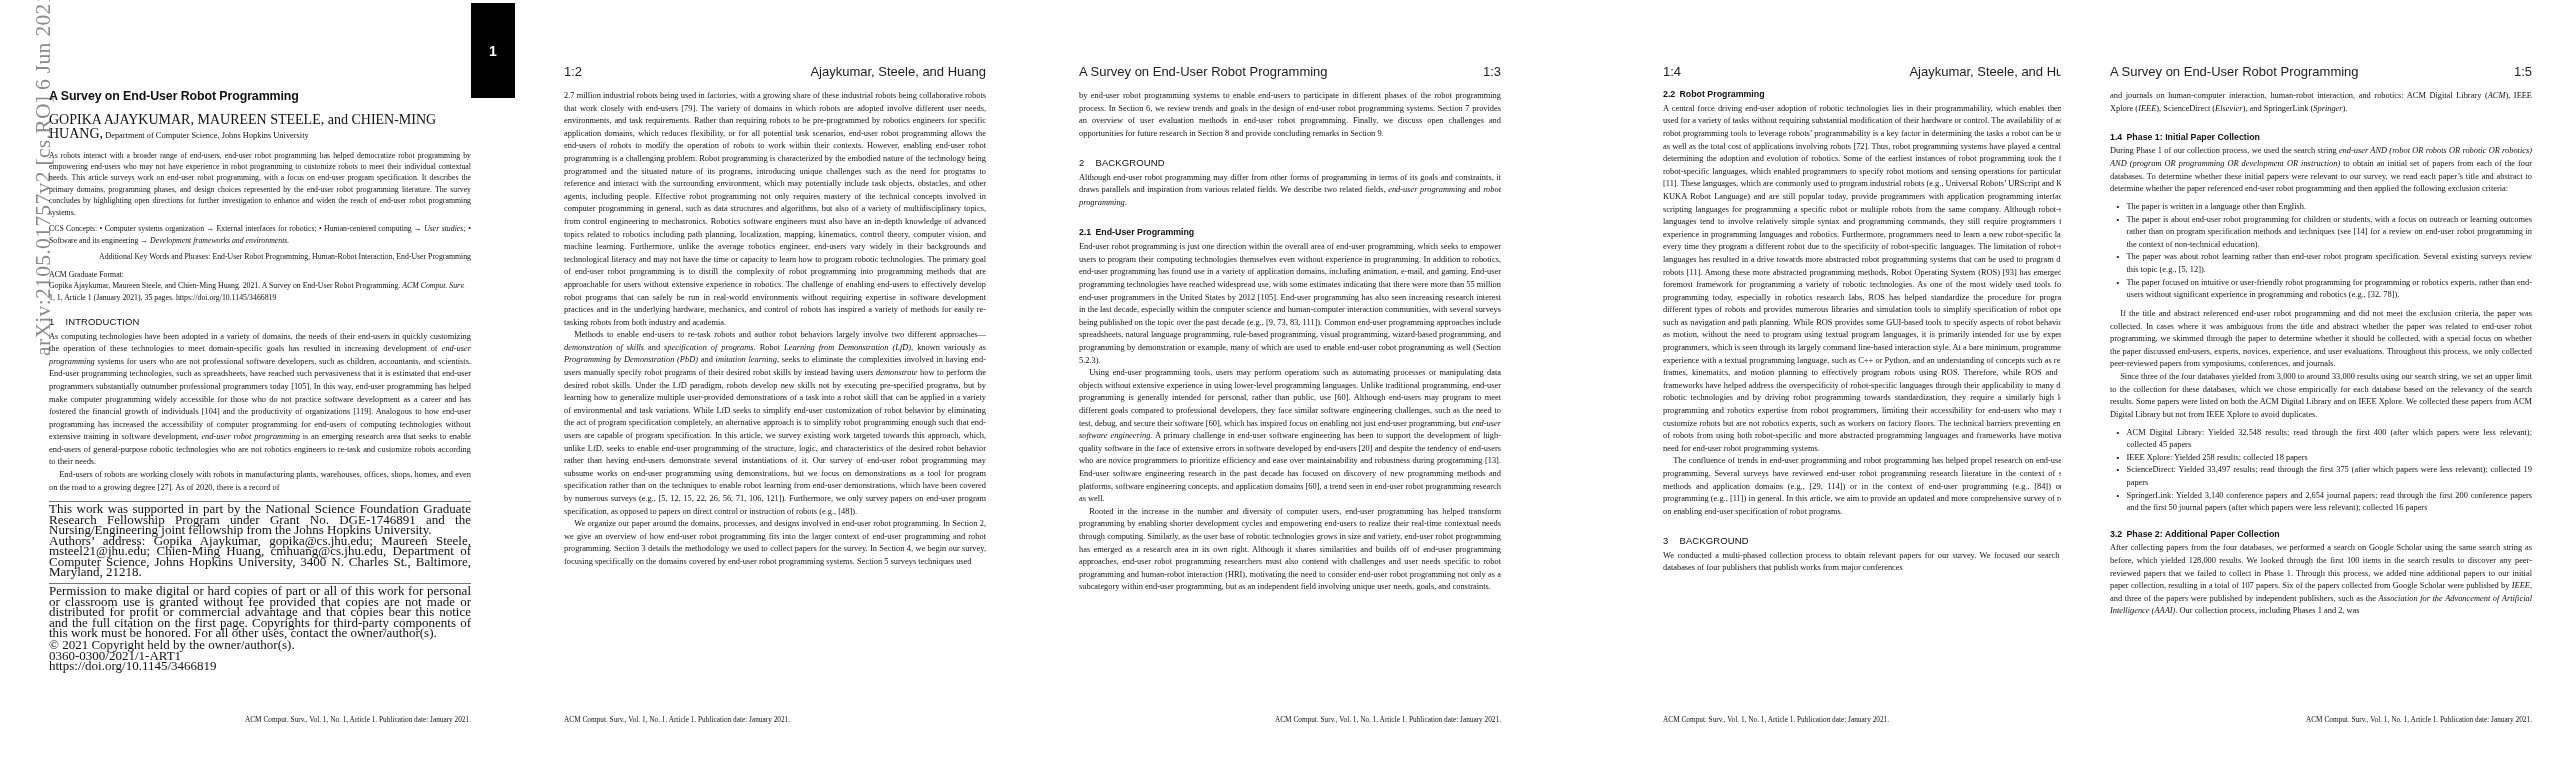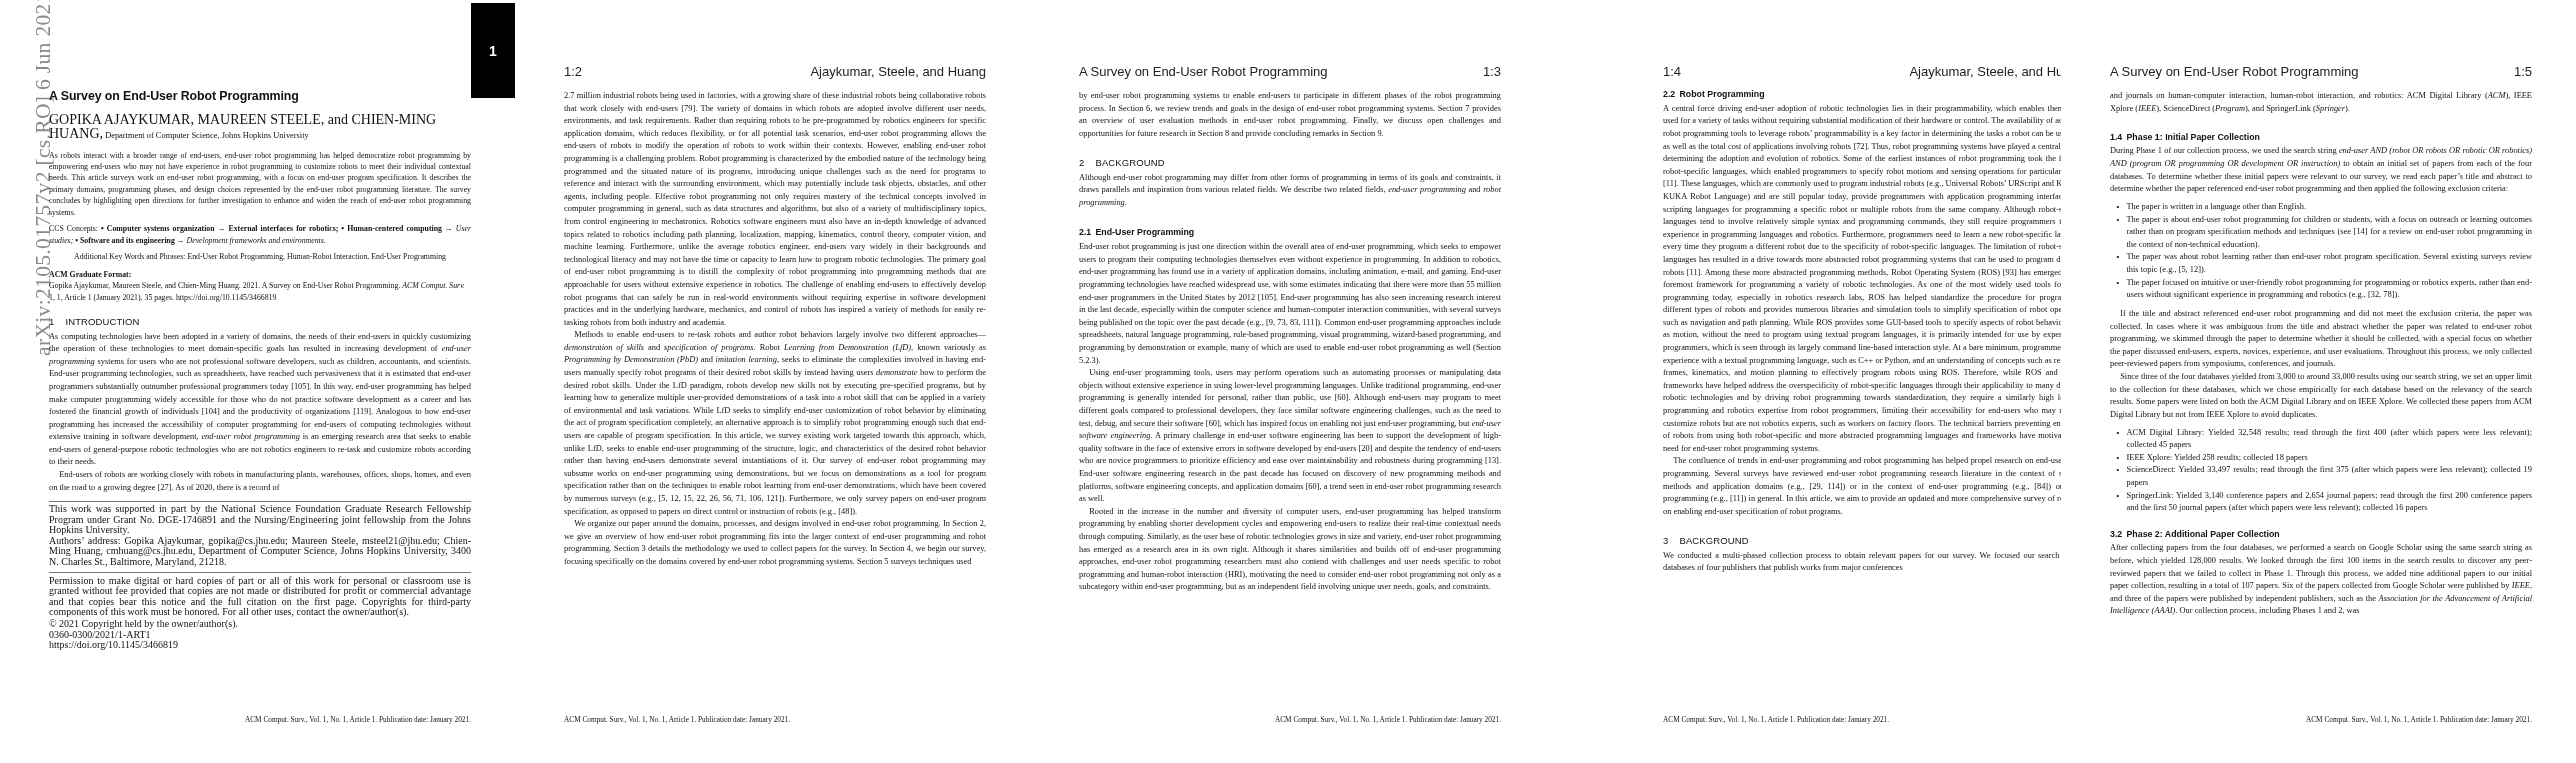--- a/index.html
+++ b/index.html
@@ -26,24 +26,24 @@
   .arxiv { position:absolute; left:30.5px; top:356px; transform-origin:0 0; transform:rotate(-90deg);
            font-family:"Liberation Serif","DejaVu Serif",serif; font-size:21.6px; color:#8a8a8a;
            white-space:nowrap; letter-spacing:0.3px; }
   .title { font-family:"Liberation Sans","DejaVu Sans",sans-serif; font-weight:bold;
            font-size:12.4px; margin:0; letter-spacing:-0.1px; }
   .authors { font-size:8.4px; line-height:12.4px; margin-top:10.8px; }
   .authors .names { font-family:Liberation Serif, serif; font-size:14px; }
   .abs { margin-top:7px; }
   .small { font-size:7.8px; line-height:11.4px; }
   .meta { margin-top:5.1px; }
-  .bold { font-weight:bold; }
+  .bold { font-weight:normal; }
   .it { font-style:italic; }
   .rule { border-top:1px solid #777; margin:3.8px 0 2.5px 0; }
-  .fn { font-size:10px; line-height:10.5px; text-align:justify; }
+  .fn { font-size:13px; line-height:10.5px; text-align:justify; }
   ul.crit { margin:5.1px 0 6.4px 0; padding-left:16.5px; list-style:none; }
   ul.crit li { position:relative; font-size:8.4px; line-height:12.6px; text-align:justify; }
   ul.crit li::before { content:"\2022"; position:absolute; left:-10.2px; font-size:9px; }
 </style>
 </head>
 <body>
 
 <div class="page" style="left:0px;">
   <div class="tab">
       <span>1</span>
@@ -52,21 +52,21 @@
 
   <div class="col" style="top:89px;">
     <h1 class="title">A Survey on End-User Robot Programming</h1>
     <div class="authors">
       <span class="names">GOPIKA AJAYKUMAR, MAUREEN STEELE, and CHIEN-MING HUANG,</span><span> Department of Computer Science, Johns Hopkins University</span>
     </div>
     <p class="small abs">As robots interact with a broader range of end-users, end-user robot programming has helped democratize robot programming by empowering end-users who may not have experience in robot programming to customize robots to meet their individual contextual needs. This article surveys work on end-user robot programming, with a focus on end-user program specification. It describes the primary domains, programming phases, and design choices represented by the end-user robot programming literature. The survey concludes by highlighting open directions for further investigation to enhance and widen the reach of end-user robot programming systems.</p>
     <p class="small meta">
       <span>CCS Concepts: </span><span class="bold">• Computer systems organization → External interfaces for robotics; • Human-centered computing</span><span class="it"> → User studies; </span><span class="bold">• Software and its engineering</span><span class="it"> → Development frameworks and environments.</span>
     </p>
-    <p class="small meta" style="text-align:center;">Additional Key Words and Phrases: End-User Robot Programming, Human-Robot Interaction, End-User Programming</p>
+    <p class="small meta" style="text-align:right;">Additional Key Words and Phrases: End-User Robot Programming, Human-Robot Interaction, End-User Programming</p>
     <p class="small meta bold" style="margin-top:6.4px;">ACM Graduate Format:</p>
     <p class="small" style="text-align:left;">
       <span>Gopika Ajaykumar, Maureen Steele, and Chien-Ming Huang. 2021. A Survey on End-User Robot Programming. </span><span class="it">ACM Comput. Surv.</span><span> 1, 1, Article 1 (January 2021), 35 pages. https://doi.org/10.1145/3466819</span>
     </p>
     <div class="sec" style="margin-top:12.7px;"><span class="num">1</span><span>INTRODUCTION</span></div>
     <p><span>As computing technologies have been adopted in a variety of domains, the needs of their end-users in quickly customizing the operation of these technologies to meet domain-specific goals has resulted in increasing development of </span><span class="it">end-user programming</span><span> systems for users who are not professional software developers, such as children, accountants, and scientists. End-user programming technologies, such as spreadsheets, have reached such pervasiveness that it is estimated that end-user programmers substantially outnumber professional programmers today [105]. In this way, end-user programming has helped make computer programming widely accessible for those who do not practice software development as a career and has fostered the financial growth of individuals [104] and the productivity of organizations [119]. Analogous to how end-user programming has increased the accessibility of computer programming for end-users of computing technologies without extensive training in software development, </span><span class="it">end-user robot programming</span><span> is an emerging research area that seeks to enable end-users of general-purpose robotic technologies who are not robotics engineers to re-task and customize robots according to their needs.</span></p>
     <p class="ind">End-users of robots are working closely with robots in manufacturing plants, warehouses, offices, shops, homes, and even on the road to a growing degree [27]. As of 2020, there is a record of</p>
     <div class="rule" style="margin-top:6.4px;"></div>
     <p class="fn">This work was supported in part by the National Science Foundation Graduate Research Fellowship Program under Grant No. DGE-1746891 and the Nursing/Engineering joint fellowship from the Johns Hopkins University.</p>
     <p class="fn">Authors’ address: Gopika Ajaykumar, gopika@cs.jhu.edu; Maureen Steele, msteel21@jhu.edu; Chien-Ming Huang, cmhuang@cs.jhu.edu, Department of Computer Science, Johns Hopkins University, 3400 N. Charles St., Baltimore, Maryland, 21218.</p>
@@ -123,21 +123,21 @@
   </div>
   <div class="foot">ACM Comput. Surv., Vol. 1, No. 1, Article 1. Publication date: January 2021.</div>
 </div>
 
 <div class="page" style="left:2061px;">
   <div class="run">
     <span class="l">A Survey on End-User Robot Programming</span>
     <span class="r">1:5</span>
   </div>
   <div class="col" style="top:90px;">
-    <p><span>and journals on human-computer interaction, human-robot interaction, and robotics: ACM Digital Library (</span><span class="it">ACM</span><span>), IEEE Xplore (</span><span class="it">IEEE</span><span>), ScienceDirect (</span><span class="it">Program</span><span>), and SpringerLink (</span><span class="it">Springer</span><span>).</span></p>
+    <p><span>and journals on human-computer interaction, human-robot interaction, and robotics: ACM Digital Library (</span><span class="it">ACM</span><span>), IEEE Xplore (</span><span class="it">IEEE</span><span>), ScienceDirect (</span><span class="it">Elsevier</span><span>), and SpringerLink (</span><span class="it">Springer</span><span>).</span></p>
     <div class="sub" style="margin-top:16.5px;"><span class="num">1.4</span><span>Phase 1: Initial Paper Collection</span></div>
     <p><span>During Phase 1 of our collection process, we used the search string </span><span class="it">end-user AND (robot OR robots OR robotic OR robotics) AND (program OR programming OR development OR instruction)</span><span> to obtain an initial set of papers from each of the four databases. To determine whether these initial papers were relevant to our survey, we read each paper’s title and abstract to determine whether the paper referenced end-user robot programming and then applied the following exclusion criteria:</span></p>
     <ul class="crit">
       <li>The paper is written in a language other than English.</li>
       <li>The paper is about end-user robot programming for children or students, with a focus on outreach or learning outcomes rather than on program specification methods and techniques (see [14] for a review on end-user robot programming in the context of non-technical education).</li>
       <li>The paper was about robot learning rather than end-user robot program specification. Several existing surveys review this topic (e.g., [5, 12]).</li>
       <li>The paper focused on intuitive or user-friendly robot programming for programming or robotics experts, rather than end-users without significant experience in programming and robotics (e.g., [32, 78]).</li>
     </ul>
     <p class="ind">If the title and abstract referenced end-user robot programming and did not meet the exclusion criteria, the paper was collected. In cases where it was ambiguous from the title and abstract whether the paper was related to end-user robot programming, we skimmed through the paper to determine whether it should be collected, with a special focus on whether the paper discussed end-users, experts, novices, experience, and user evaluations. Throughout this process, we only collected peer-reviewed papers from symposiums, conferences, and journals.</p>
     <p class="ind">Since three of the four databases yielded from 3,000 to around 33,000 results using our search string, we set an upper limit to the collection for these databases, which we chose empirically for each database based on the relevancy of the search results. Some papers were listed on both the ACM Digital Library and on IEEE Xplore. We collected these papers from ACM Digital Library but not from IEEE Xplore to avoid duplicates.</p>

